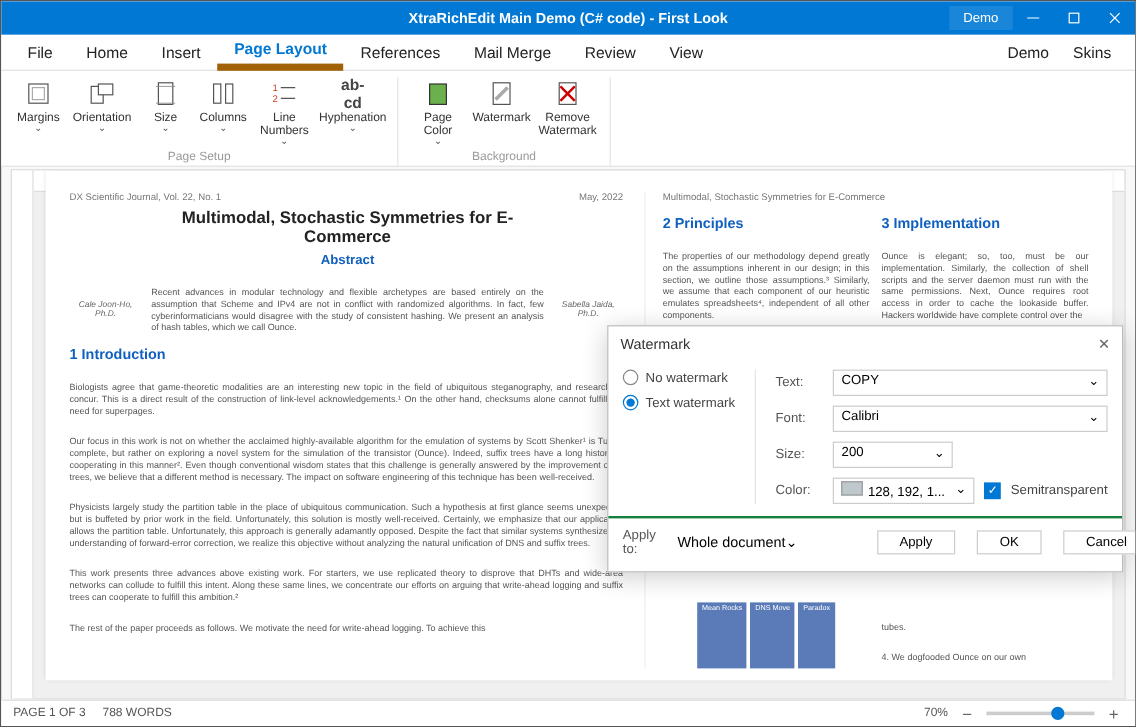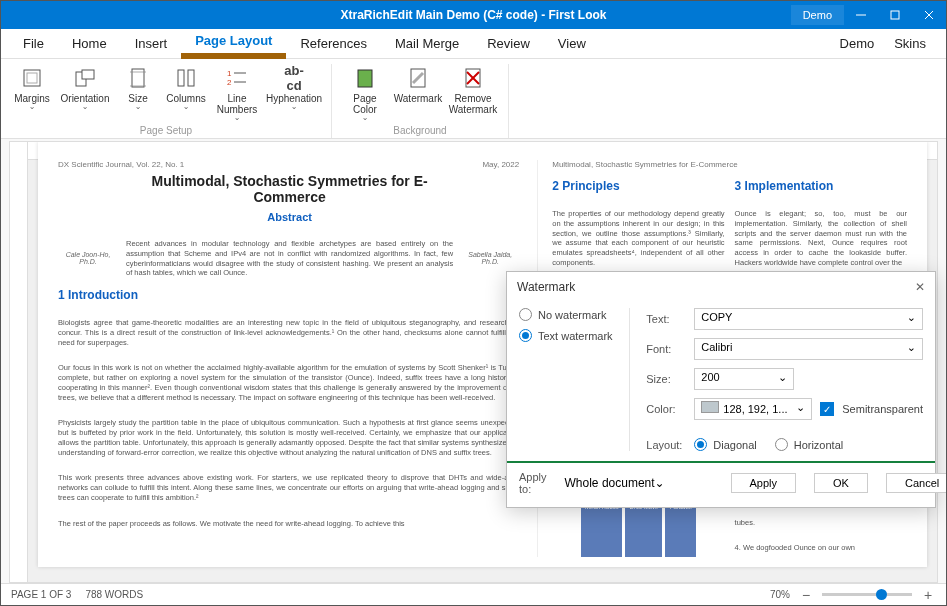--- a/index.html
+++ b/index.html
@@ -312,31 +312,20 @@
         </div>
       <div class="row">
           <span class="lbl">Color:</span>
         <div class="ctrl" style="flex:0 0 118px">
             <span><span class="colorswatch"></span><span>128, 192, 1...</span></span>
             <span>⌄</span>
           </div>
         <span class="chk">✓</span>
         <span style="font-size:11px;color:#444">Semitransparent</span>
       </div>
-      <div class="row" style="margin-top:10px">
-          <span class="lbl">Layout:</span>
-        <label class="radio on">
-            <span class="rdot on"></span>
-            <span>Diagonal</span>
-          </label>
-        <label class="radio" style="margin-left:10px">
-            <span class="rdot"></span>
-            <span>Horizontal</span>
-          </label>
-      </div>
     </div>
   </div>
   <div class="dfoot">
     <span style="font-size:11px;color:#555">Apply to:</span>
     <div class="ctrl" style="width:130px;flex:none"><span>Whole document</span><span>⌄</span></div>
     <div style="flex:1"></div>
     <button class="btn">Apply</button>
     <button class="btn">OK</button>
     <button class="btn">Cancel</button>
   </div>

